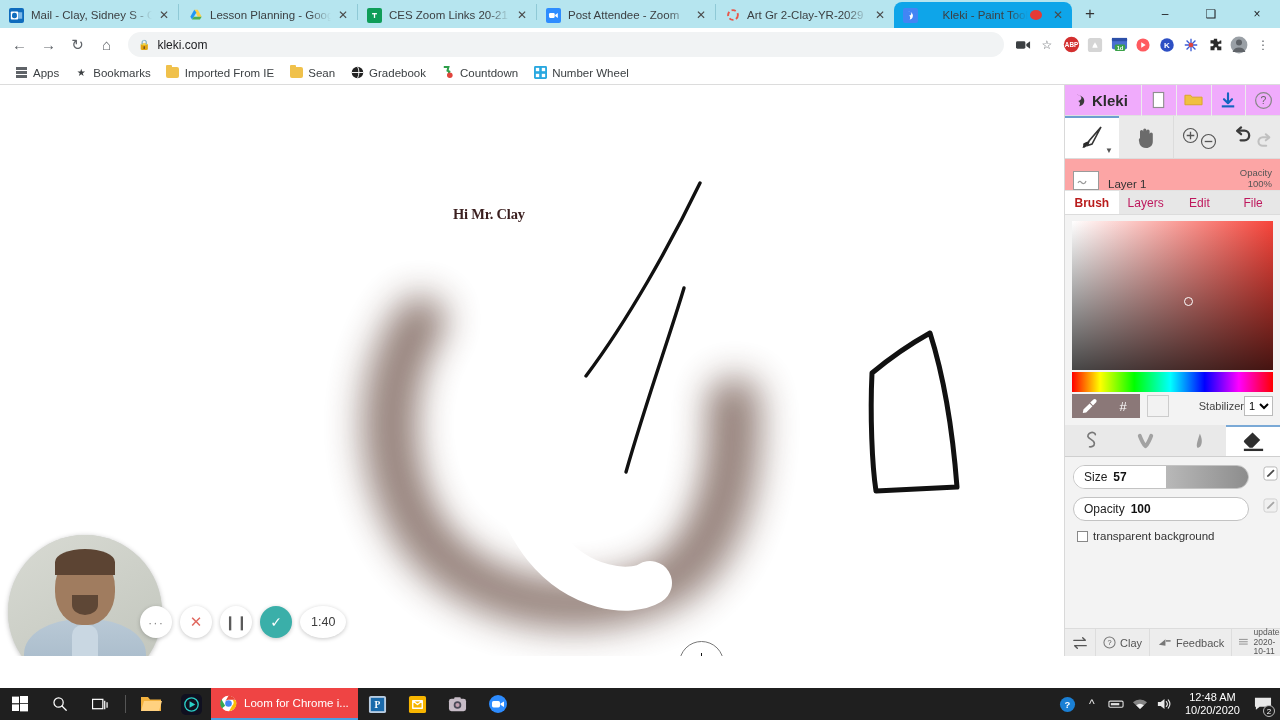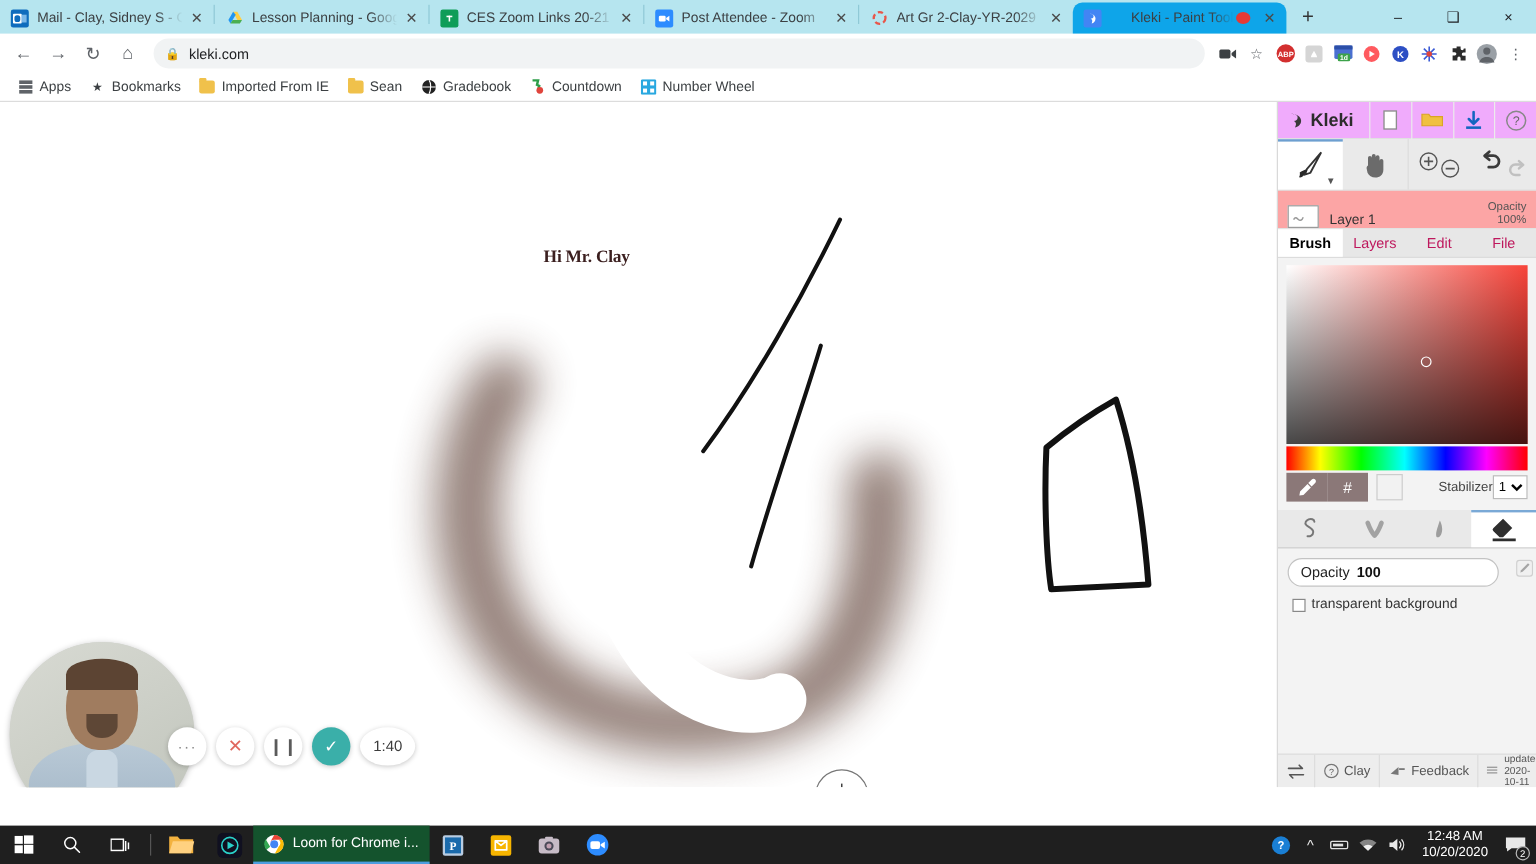--- a/index.html
+++ b/index.html
@@ -207,21 +207,21 @@
     padding: 0 8px; gap: 9px; border-bottom: 1px solid #e2e2e2;
   }
   .k-thumb { width: 26px; height: 19px; background: #fff; border: 1px solid #9a9a9a; }
   .k-layer-name { font-size: 11.5px; color: #333; }
   .k-opacity { margin-left: auto; text-align: right; font-size: 9.5px; color: #555;
                line-height: 1.15; }
 
   .k-tabs { height: 24px; display: flex; background: #e7e7e7; border-bottom: 1px solid #dcdcdc; }
   .k-tab { flex: 1 1 0; display: flex; align-items: center; justify-content: center;
            font-size: 12px; color: #be185d; }
-  .k-tab.sel { background: #fff; color: #000000; font-weight: bold; }
+  .k-tab.sel { background: #fff; color: #b91c1c; font-weight: bold; }
 
   .k-colorbox { padding: 6px 7px 0 7px; }
   .k-sv { height: 149px; position: relative;
     background:
       linear-gradient(to top, rgba(0,0,0,.72), rgba(0,0,0,0)),
       linear-gradient(to right, #fff, #f7443a); }
   .k-sv-dot { position: absolute; left: 112px; top: 76px; width: 9px; height: 9px;
               border: 1.4px solid #fff; border-radius: 50%; }
   .k-hue { height: 20px; margin-top: 2px;
     background: linear-gradient(to right,#ff0000,#ffff00 14%,#00ff00 31%,#00ffff 49%,
@@ -696,20 +696,33 @@
             </svg>
         </div>
         <div class="k-brush sel">
           <svg width="25" height="22" viewBox="0 0 26 22">
               <path d="M9 17 3.5 11.5a1.6 1.6 0 010-2.3L12 1l8 8-8 8z" fill="#2e2e2e"></path>
               <rect x="3" y="18" width="20" height="2.4" fill="#2e2e2e"></rect>
             </svg>
         </div>
       </div>
 
+      <div class="k-srow">
+        <div class="k-slider" style="flex:1 1 auto">
+          <div class="fill" style="width: 100%; background: linear-gradient(to right, rgb(255, 255, 255) 0%, rgb(255, 255, 255) 53%, rgb(184, 184, 184) 53%, rgb(141, 141, 141) 100%);"></div>
+          <span class="lbl">Size</span>
+          <span class="val">57</span>
+        </div>
+        <span class="k-pen">
+          <svg width="15" height="15" viewBox="0 0 16 16">
+              <rect x="1" y="1" width="14" height="14" rx="2.4" fill="#fff" stroke="#b5b5b5"></rect>
+              <path d="M11 3.6 12.4 5 6.2 11.2l-2 .6.6-2z" fill="#4a4a4a"></path>
+            </svg>
+        </span>
+      </div>
 
       <div class="k-srow">
         <div class="k-slider" style="flex:1 1 auto">
           <span class="lbl">Opacity</span>
           <span class="val">100</span>
         </div>
         <span class="k-pen">
           <svg width="15" height="15" viewBox="0 0 16 16">
               <rect x="1" y="1" width="14" height="14" rx="2.4" fill="#f0f0f0" stroke="#cfcfcf"></rect>
               <path d="M11 3.6 12.4 5 6.2 11.2l-2 .6.6-2z" fill="#a5a5a5"></path>
@@ -792,21 +805,21 @@
       </svg>
   </div>
   <div class="tb-app">
     <svg width="21" height="21" viewBox="0 0 22 22">
         <rect width="22" height="22" rx="5" fill="#101020"></rect>
         <circle cx="11" cy="11" r="7" fill="none" stroke="#2ad0c8" stroke-width="1.4"></circle>
         <path d="M9 7.6 15 11l-6 3.4z" fill="#2ad0c8"></path>
       </svg>
   </div>
 
-  <div class="tb-win" style="background:#14532d;border-bottom-color:#4c9ee0">
+  <div class="tb-win" style="background:#ef4444;border-bottom-color:#4c9ee0">
     <svg width="17" height="17" viewBox="0 0 18 18">
         <circle cx="9" cy="9" r="8.2" fill="#fff"></circle>
         <path d="M9 .8A8.2 8.2 0 0116.2 5H9a4 4 0 00-3.5 2z" fill="#ea4335"></path>
         <path d="M1.5 4.6 5.3 11a4 4 0 00.2.3L2.2 14A8.2 8.2 0 011.5 4.6z" fill="#34a853"></path>
         <path d="M16.4 5.2A8.2 8.2 0 019.6 17.2L13 11a4 4 0 00.4-5.8z" fill="#fbbc05"></path>
         <circle cx="9" cy="9" r="3.5" fill="#4285f4"></circle>
       </svg>
     <span>Loom for Chrome i...</span>
   </div>
 

